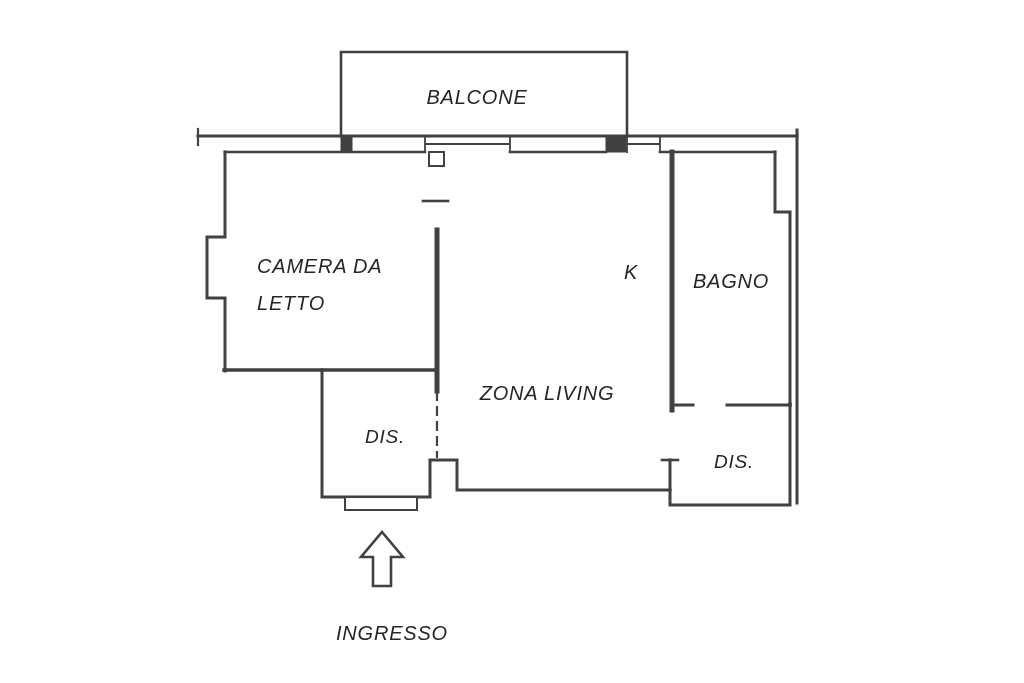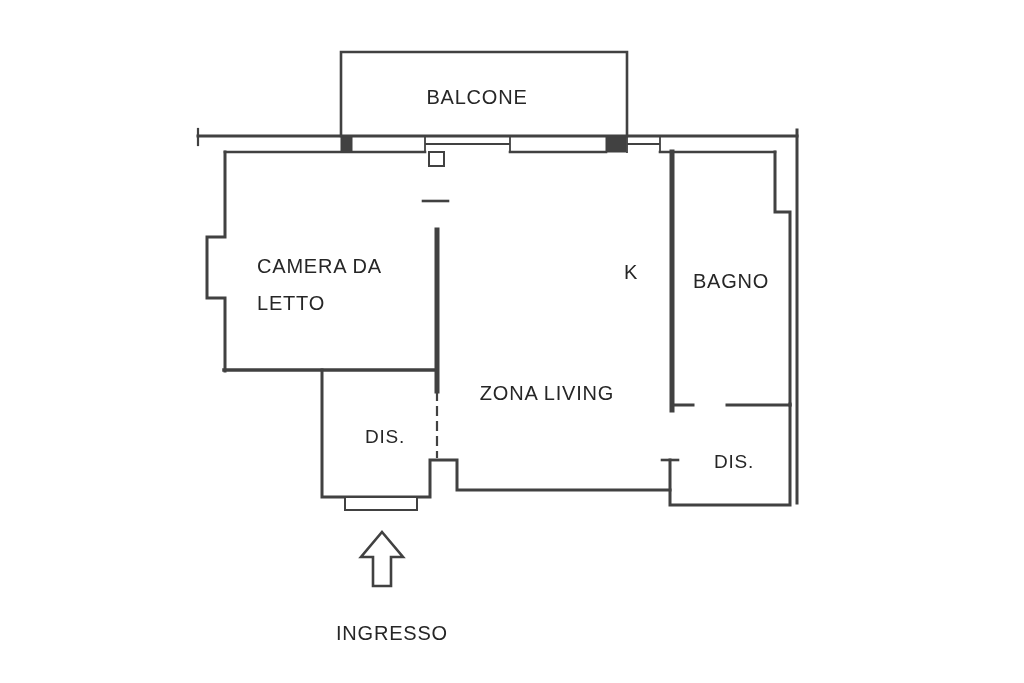--- a/index.html
+++ b/index.html
@@ -11,20 +11,21 @@
     margin: 0;
     padding: 0;
     background: var(--background);
   }
   .canvas {
     position: relative;
     width: 1024px;
     height: 683px;
     background: var(--background);
     overflow: hidden;
+    font-style: italic;
   }
   svg { display: block; }
   .wall {
     stroke: var(--line-color);
     fill: none;
     stroke-linecap: square;
     stroke-linejoin: miter;
   }
   .w15 { stroke-width: 1.8; }
   .w2  { stroke-width: 2.2; }

